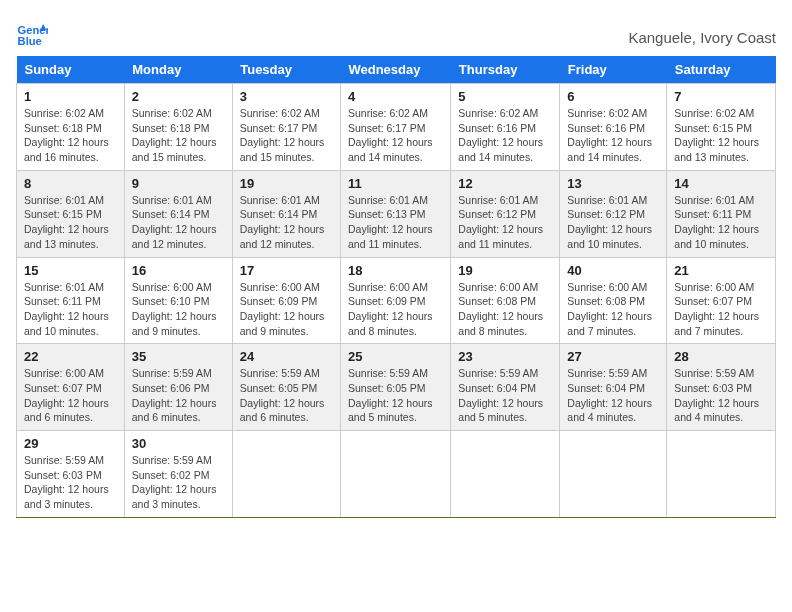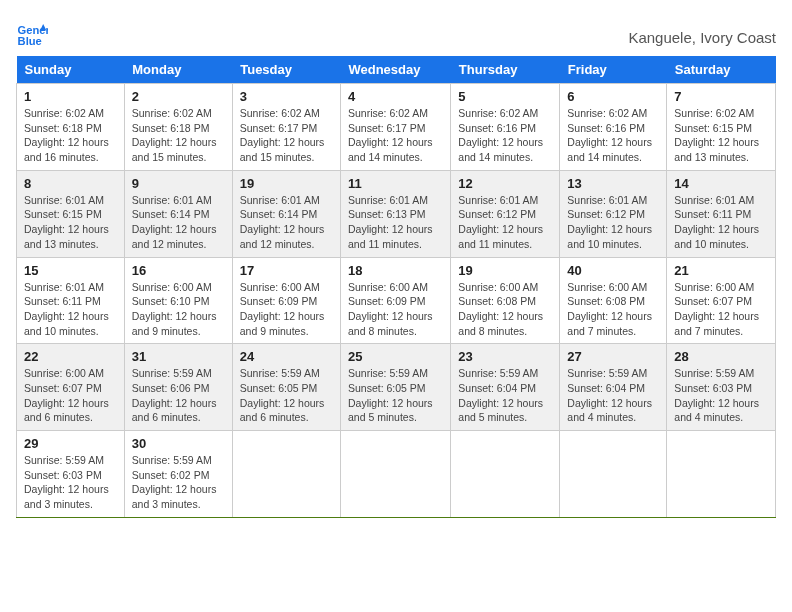--- a/index.html
+++ b/index.html
@@ -258,21 +258,21 @@
       </tr>
       <tr class="row-shaded">
         <td>
           <span class="day-num">22</span>
           <div class="day-info" style="white-space: pre-line;">Sunrise: 6:00 AM
 Sunset: 6:07 PM
 Daylight: 12 hours
 and 6 minutes.</div>
         </td>
         <td>
-          <span class="day-num">31</span>
+          <span class="day-num">35</span>
           <div class="day-info" style="white-space: pre-line;">Sunrise: 5:59 AM
 Sunset: 6:06 PM
 Daylight: 12 hours
 and 6 minutes.</div>
         </td>
         <td>
           <span class="day-num">24</span>
           <div class="day-info" style="white-space: pre-line;">Sunrise: 5:59 AM
 Sunset: 6:05 PM
 Daylight: 12 hours

